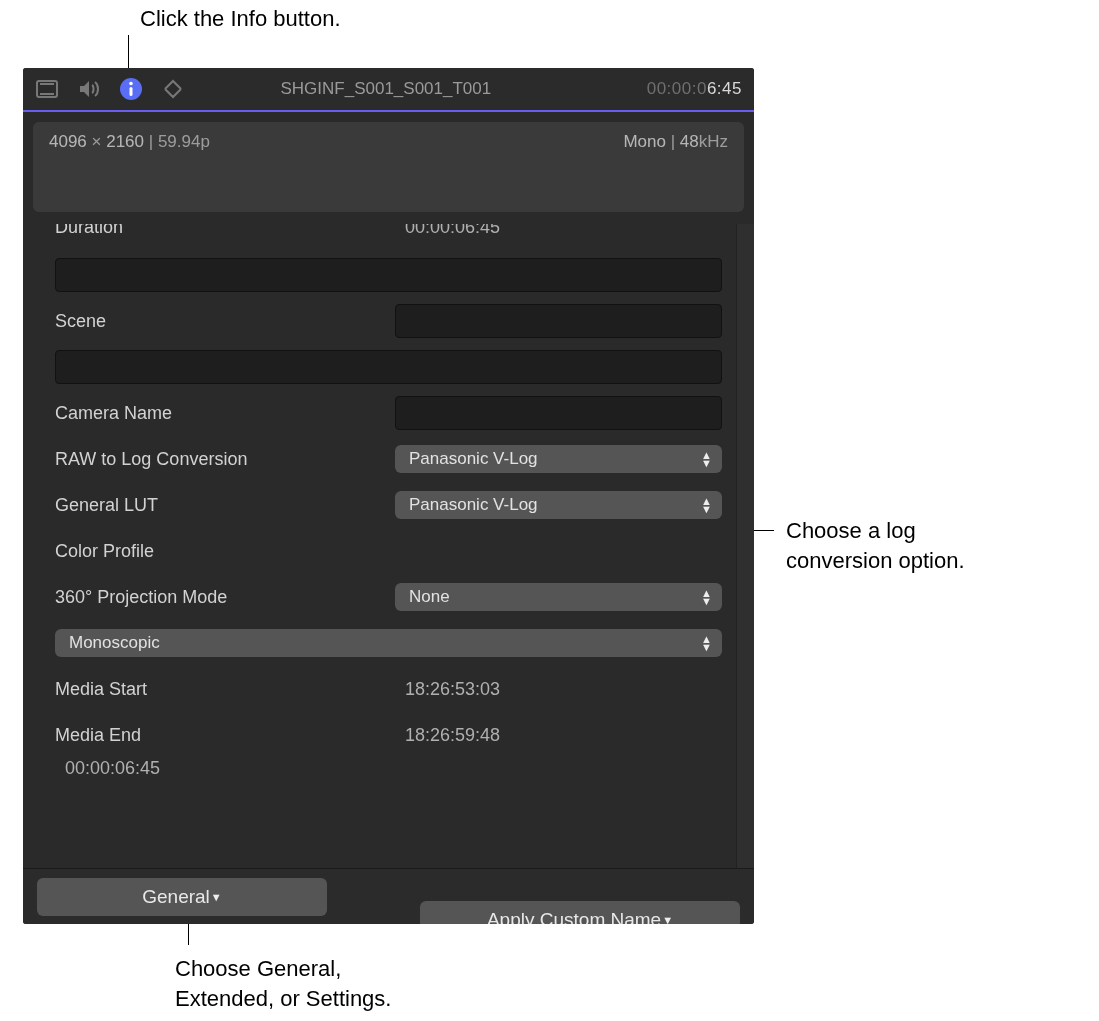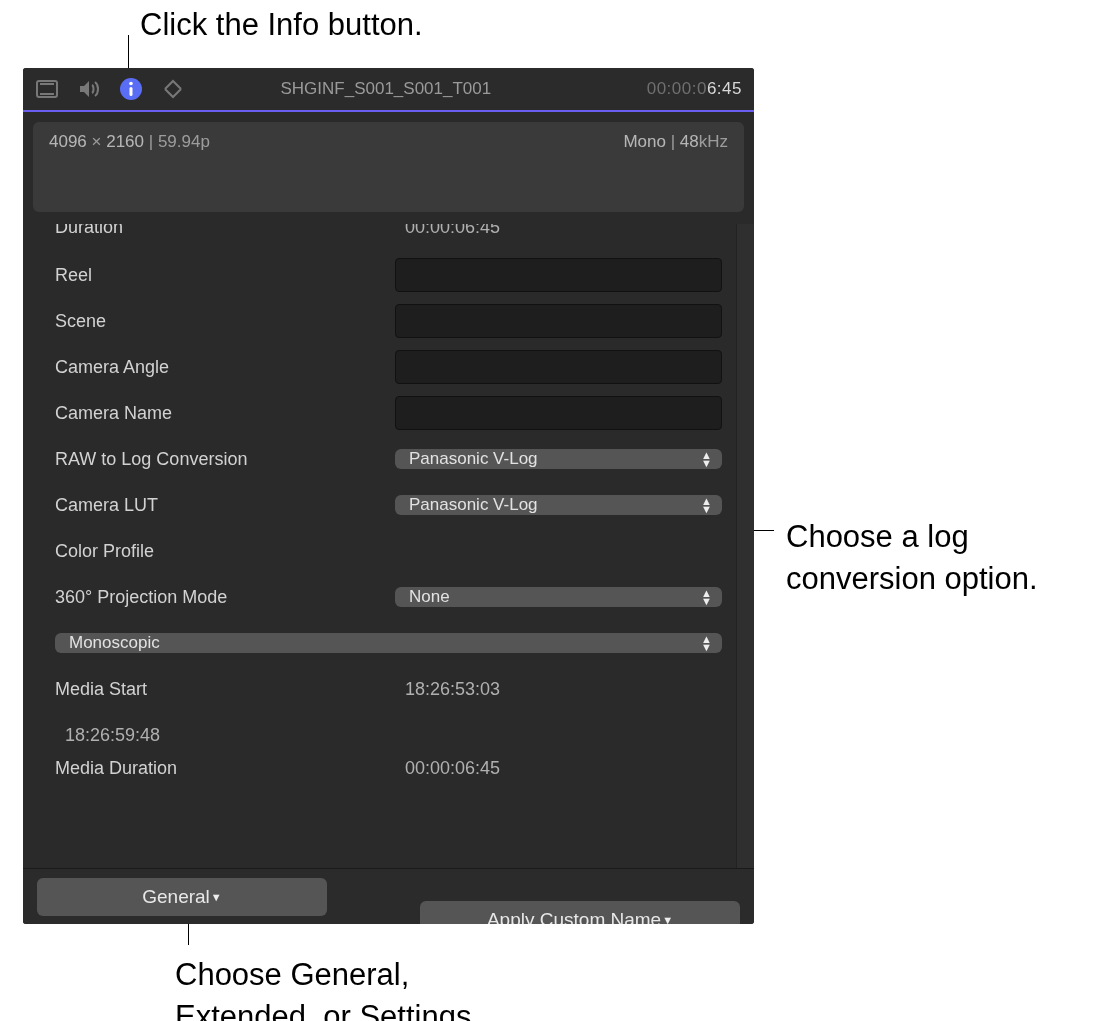--- a/index.html
+++ b/index.html
@@ -5,21 +5,21 @@
     * { margin: 0; padding: 0; box-sizing: border-box; }
     body {
       font-family: -apple-system, BlinkMacSystemFont, "Helvetica Neue", Arial, sans-serif;
       background: #fff;
       width: 1099px;
       height: 1021px;
       position: relative;
     }
     .callout {
       position: absolute;
-      font-size: 31px;
+      font-size: 22px;
       color: #000;
       line-height: 1.35;
     }
     .callout-line {
       position: absolute;
       background: #000;
     }
     .panel-wrap {
       position: absolute;
       left: 23px;
@@ -112,21 +112,21 @@
     .textfield {
       flex: 1;
       height: 34px;
       background: #1e1e1e;
       border: 1px solid #111;
       border-radius: 4px;
       margin-right: 8px;
     }
     .popup {
       flex: 1;
-      height: 20px;
+      height: 28px;
       background: #555;
       border-radius: 6px;
       color: #e2e2e2;
       font-size: 17px;
       display: flex;
       align-items: center;
       justify-content: space-between;
       padding: 0 10px 0 14px;
       margin-right: 8px;
     }
@@ -222,44 +222,42 @@
 
   <div class="fields" style="height: 644px;">
     <div class="scroll-gutter"></div>
 
     <div class="row row-cut-top">
       <div class="label">Duration</div>
       <div class="value-static">00:00:06:45</div>
     </div>
 
     <div class="row">
-      <div class="label">Reel</div>
       <div class="textfield"></div>
     </div>
     <div class="row">
       <div class="label">Scene</div>
       <div class="textfield"></div>
     </div>
     <div class="row">
-      <div class="label">Camera Angle</div>
       <div class="textfield"></div>
     </div>
     <div class="row">
       <div class="label">Camera Name</div>
       <div class="textfield"></div>
     </div>
     <div class="row">
       <div class="label">RAW to Log Conversion</div>
       <div class="popup">
         <span>Panasonic V-Log</span>
         <span class="chev">▲<br>▼</span>
       </div>
     </div>
     <div class="row">
-      <div class="label">Camera LUT</div>
+      <div class="label">General LUT</div>
       <div class="popup">
         <span>Panasonic V-Log</span>
         <span class="chev">▲<br>▼</span>
       </div>
     </div>
     <div class="row">
       <div class="label">Color Profile</div>
       <div class="value-static"></div>
     </div>
     <div class="row">
@@ -273,24 +271,24 @@
       <div class="popup">
         <span>Monoscopic</span>
         <span class="chev">▲<br>▼</span>
       </div>
     </div>
     <div class="row">
       <div class="label">Media Start</div>
       <div class="value-static">18:26:53:03</div>
     </div>
     <div class="row">
+      <div class="label">Media End</div>
       <div class="value-static">18:26:59:48</div>
     </div>
     <div class="row row-cut-bottom">
-      <div class="label">Media Duration</div>
       <div class="value-static">00:00:06:45</div>
     </div>
   </div>
 
   <div class="footer">
     <div class="segbtn" style="width:290px;">
       <span>General</span>
       <span class="chev">▼</span>
     </div>
     <div class="segbtn" style="width:320px;margin-top:47px;">

